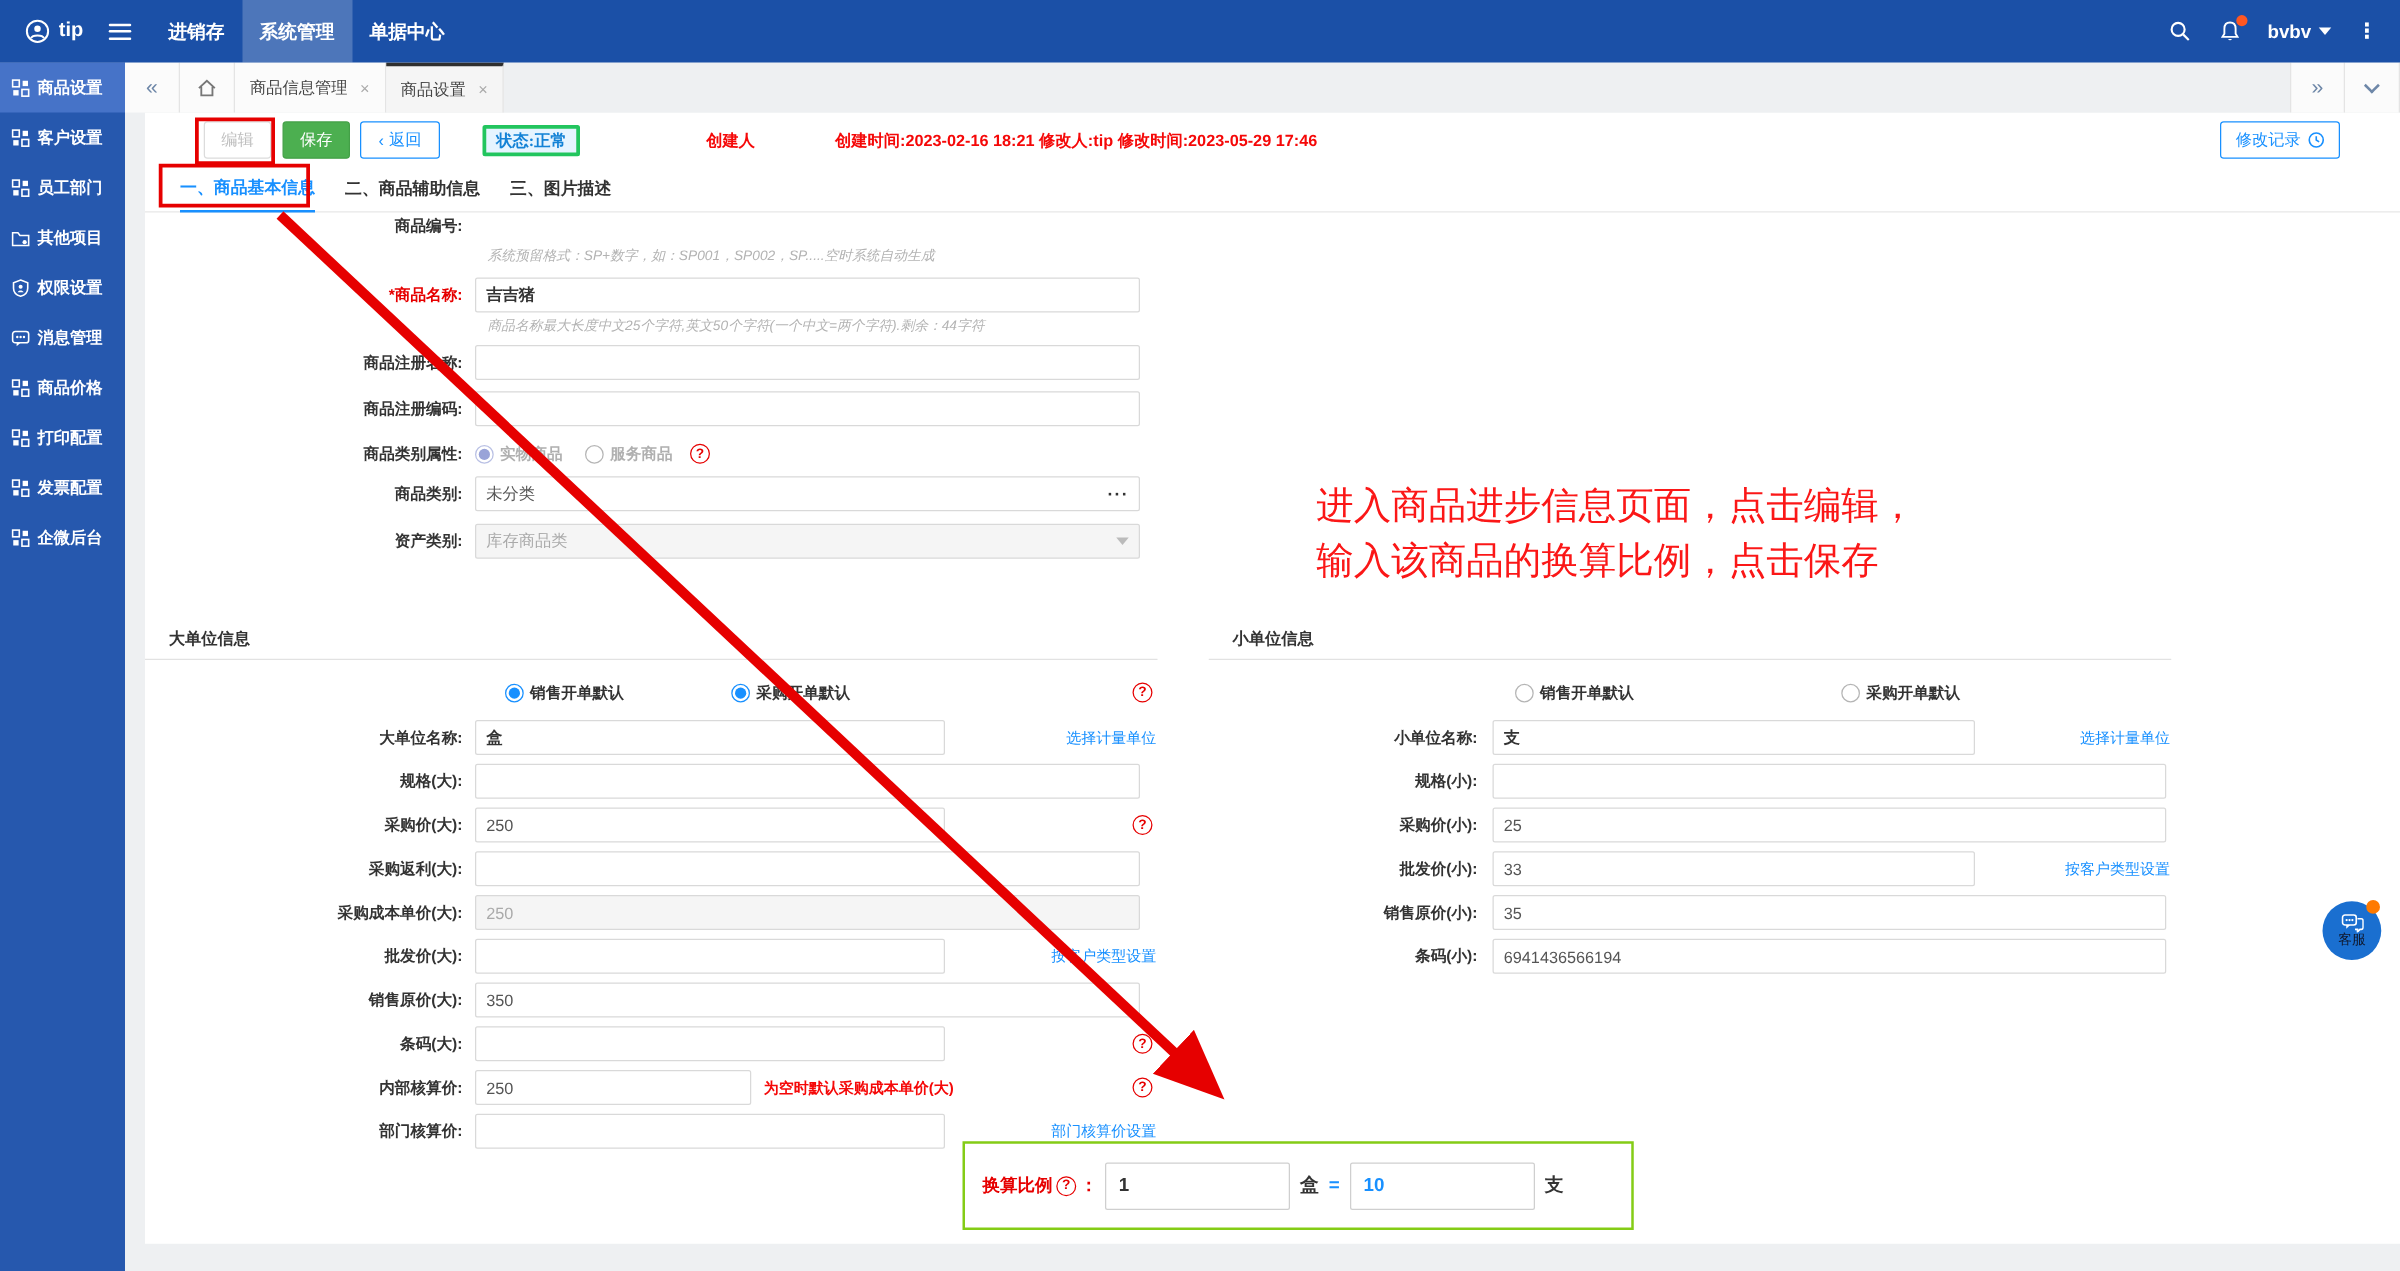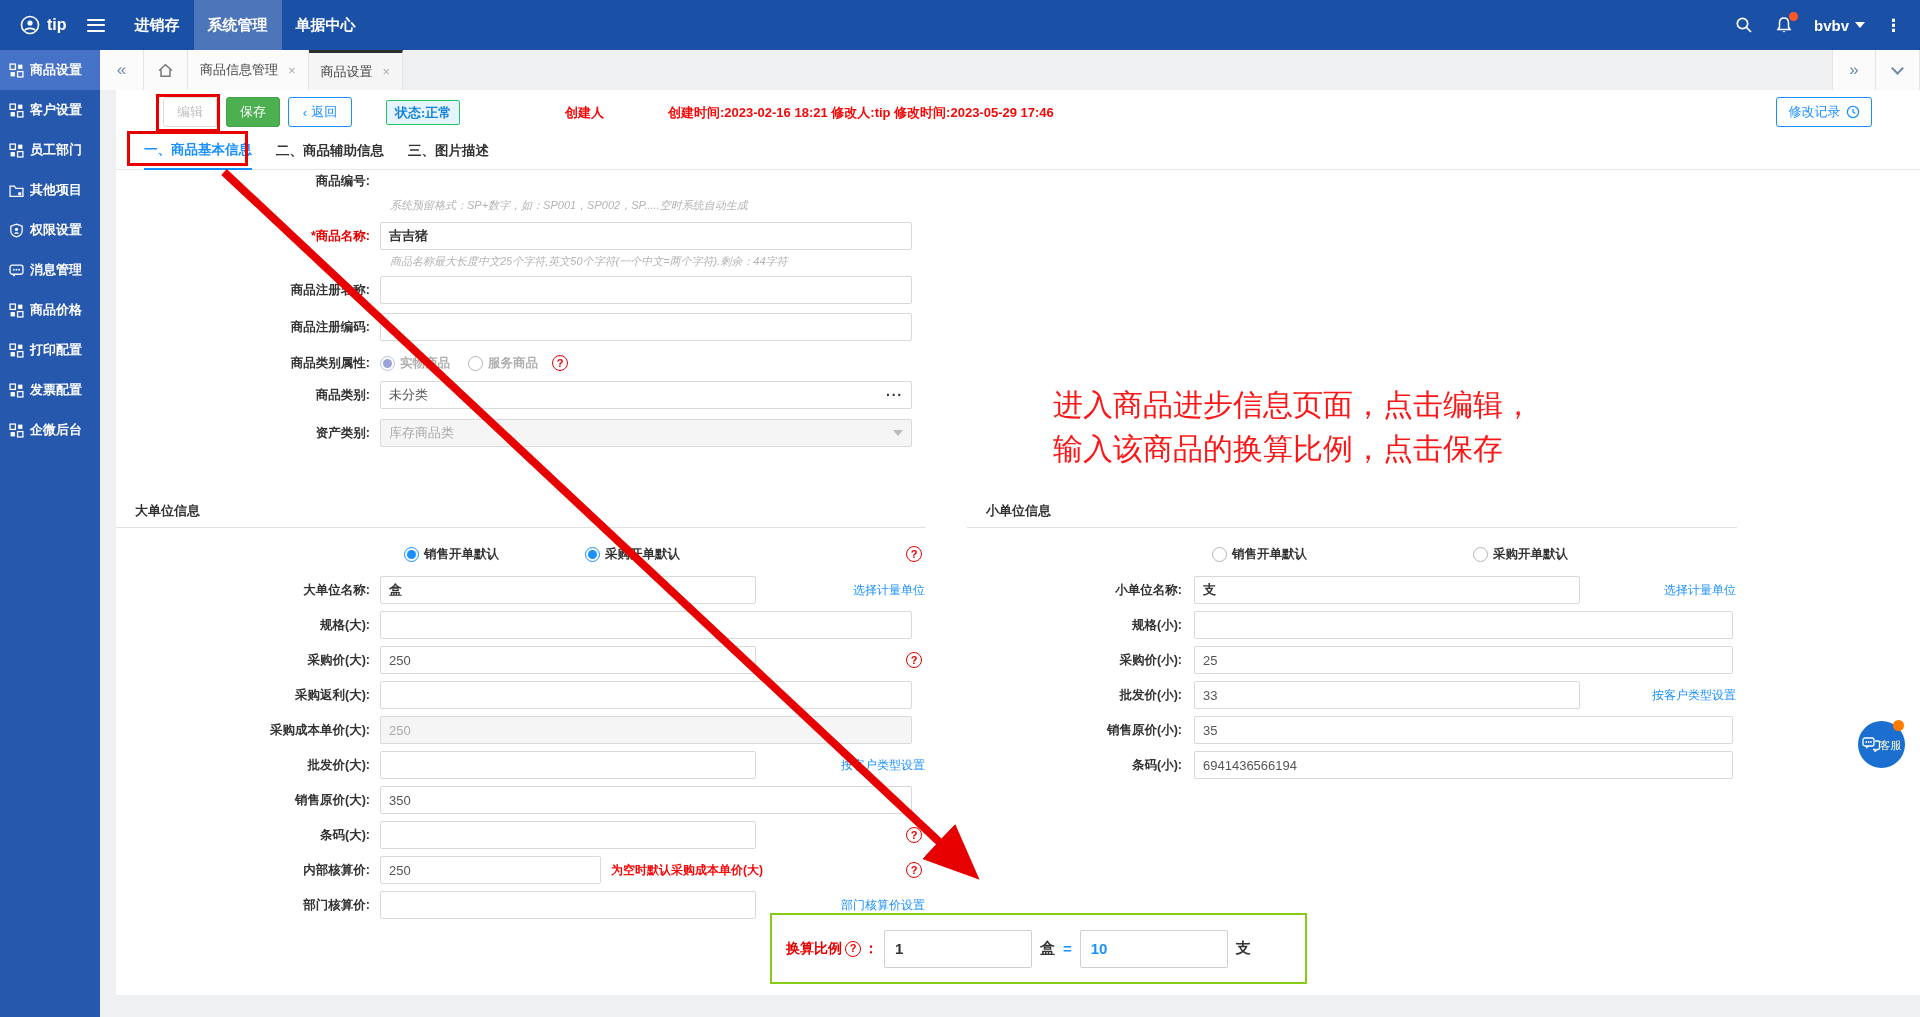--- a/index.html
+++ b/index.html
@@ -39,21 +39,21 @@
   .chev-down { width:9px; height:9px; border-right:2px solid #6e87a8; border-bottom:2px solid #6e87a8; transform:rotate(45deg); margin-top:-4px; }
 
   
   .panel { position:absolute; left:116px; top:90px; right:0; bottom:22px; background:#fff; z-index:5; }
 
   
   .btn { position:absolute; height:30px; border-radius:3px; font-size:13px; display:flex; align-items:center; justify-content:center; cursor:pointer; }
   .btn-edit { left:47px; top:7px; width:54px; background:#fff; border:1px solid #dcdcdc; color:#bfbfbf; }
   .btn-save { left:110px; top:7px; width:54px; background:#4caf50; border:1px solid #43a047; color:#fff; }
   .btn-back { left:172px; top:7px; width:64px; background:#fff; border:1px solid #1890ff; color:#1890ff; gap:4px; }
-  .status-badge { position:absolute; left:270px; top:10px; height:25px; padding:0 8px; background:#e6f4ff; border:1px solid #22c55e; color:#1482d6; font-size:13px; font-weight:bold; display:flex; align-items:center; border-radius:2px;font-family:Liberation Serif, serif; }
+  .status-badge { position:absolute; left:270px; top:10px; height:25px; padding:0 8px; background:#e6f4ff; border:3px solid #22c55e; color:#1482d6; font-size:13px; font-weight:bold; display:flex; align-items:center; border-radius:2px;font-family:Liberation Serif, serif; }
   .creator-text { position:absolute; left:449px; top:14px; color:#f50808; font-size:13px; font-weight:bold; }
   .meta-text { position:absolute; left:552px; top:14px; color:#f50808; font-size:13px; font-weight:bold; white-space:nowrap; }
   .btn-history { left:1660px; top:7px; width:96px; background:#fff; border:1px solid #1890ff; color:#1890ff; gap:5px; }
 
   
   .subtabs { position:absolute; left:0; top:46px; right:0; height:34px; display:flex; align-items:flex-end; gap:24px; padding-left:28px; border-bottom:1px solid #e8e8e8; }
   .subtab { font-size:13.5px; font-weight:bold; color:#333; padding-bottom:9px; cursor:pointer; }
   .subtab.active { color:#1890ff; border-bottom:2px solid #1890ff; margin-bottom:-1px; }
 
   
@@ -102,21 +102,21 @@
   .conv-eq { font-size:15px; font-weight:bold; color:#1890ff; margin-right:8px; }
 
   
   .red-frame { position:absolute; border:3px solid #e60000; z-index:55; pointer-events:none; }
   .frame-edit { left:156px; top:94px; width:64px; height:38px; }
   .frame-subtab { left:127px; top:131px; width:121px; height:35px; }
   .annotation { position:absolute; left:1053px; top:383px; z-index:54; color:#fb1717; font-size:30px; font-weight:500; line-height:44px; white-space:nowrap; }
   .arrow-overlay { position:absolute; left:0; top:0; z-index:60; pointer-events:none; }
 
   
-  .service-btn { position:absolute; left:1858px; top:721px; width:47px; height:47px; border-radius:50%; background:#1a6fd0; z-index:70; display:flex; flex-direction:row; align-items:center; justify-content:center; color:#fef9c3; cursor:pointer; }
+  .service-btn { position:absolute; left:1858px; top:721px; width:47px; height:47px; border-radius:50%; background:#1a6fd0; z-index:70; display:flex; flex-direction:column; align-items:center; justify-content:center; color:#0f172a; cursor:pointer; }
   .service-btn .s-label { font-size:11px; line-height:11px; margin-top:1px; }
   .service-dot { position:absolute; right:1px; top:-1px; width:11px; height:11px; border-radius:50%; background:#ff7a00; }
 </style>
 </head>
 <body>
 
 <div class="stage">
 
   <div class="topbar">
     <div class="brand">

